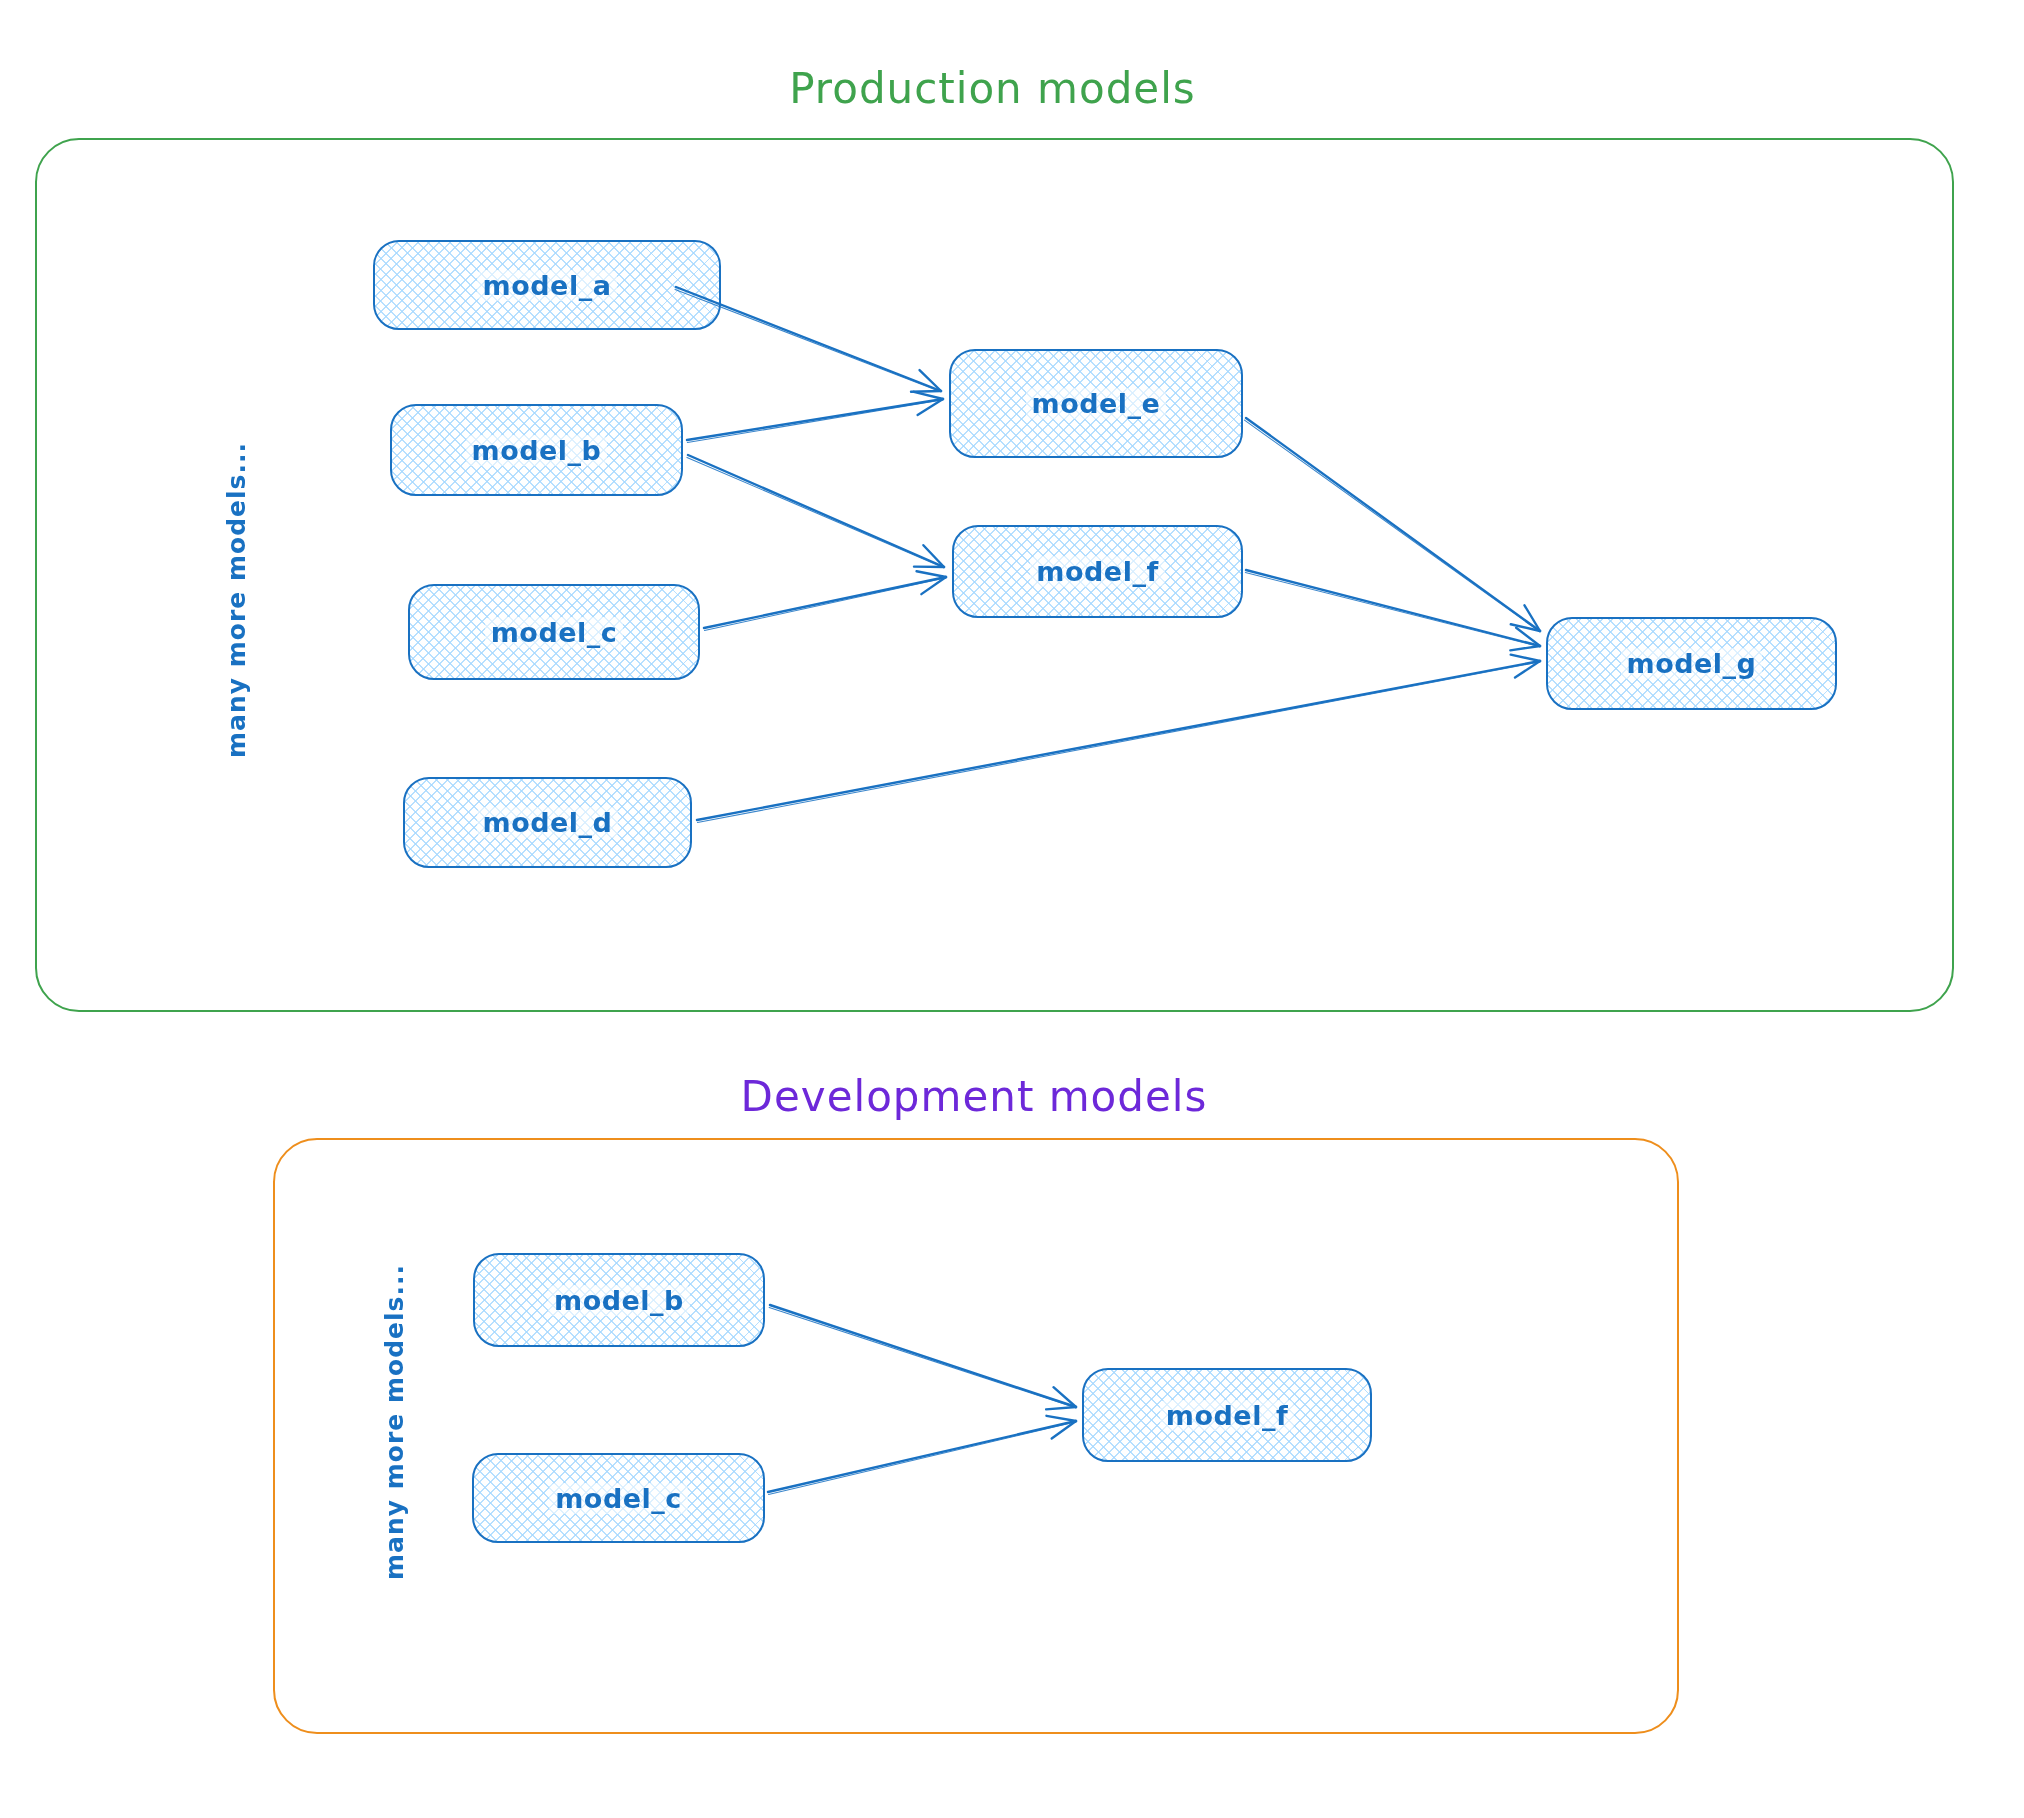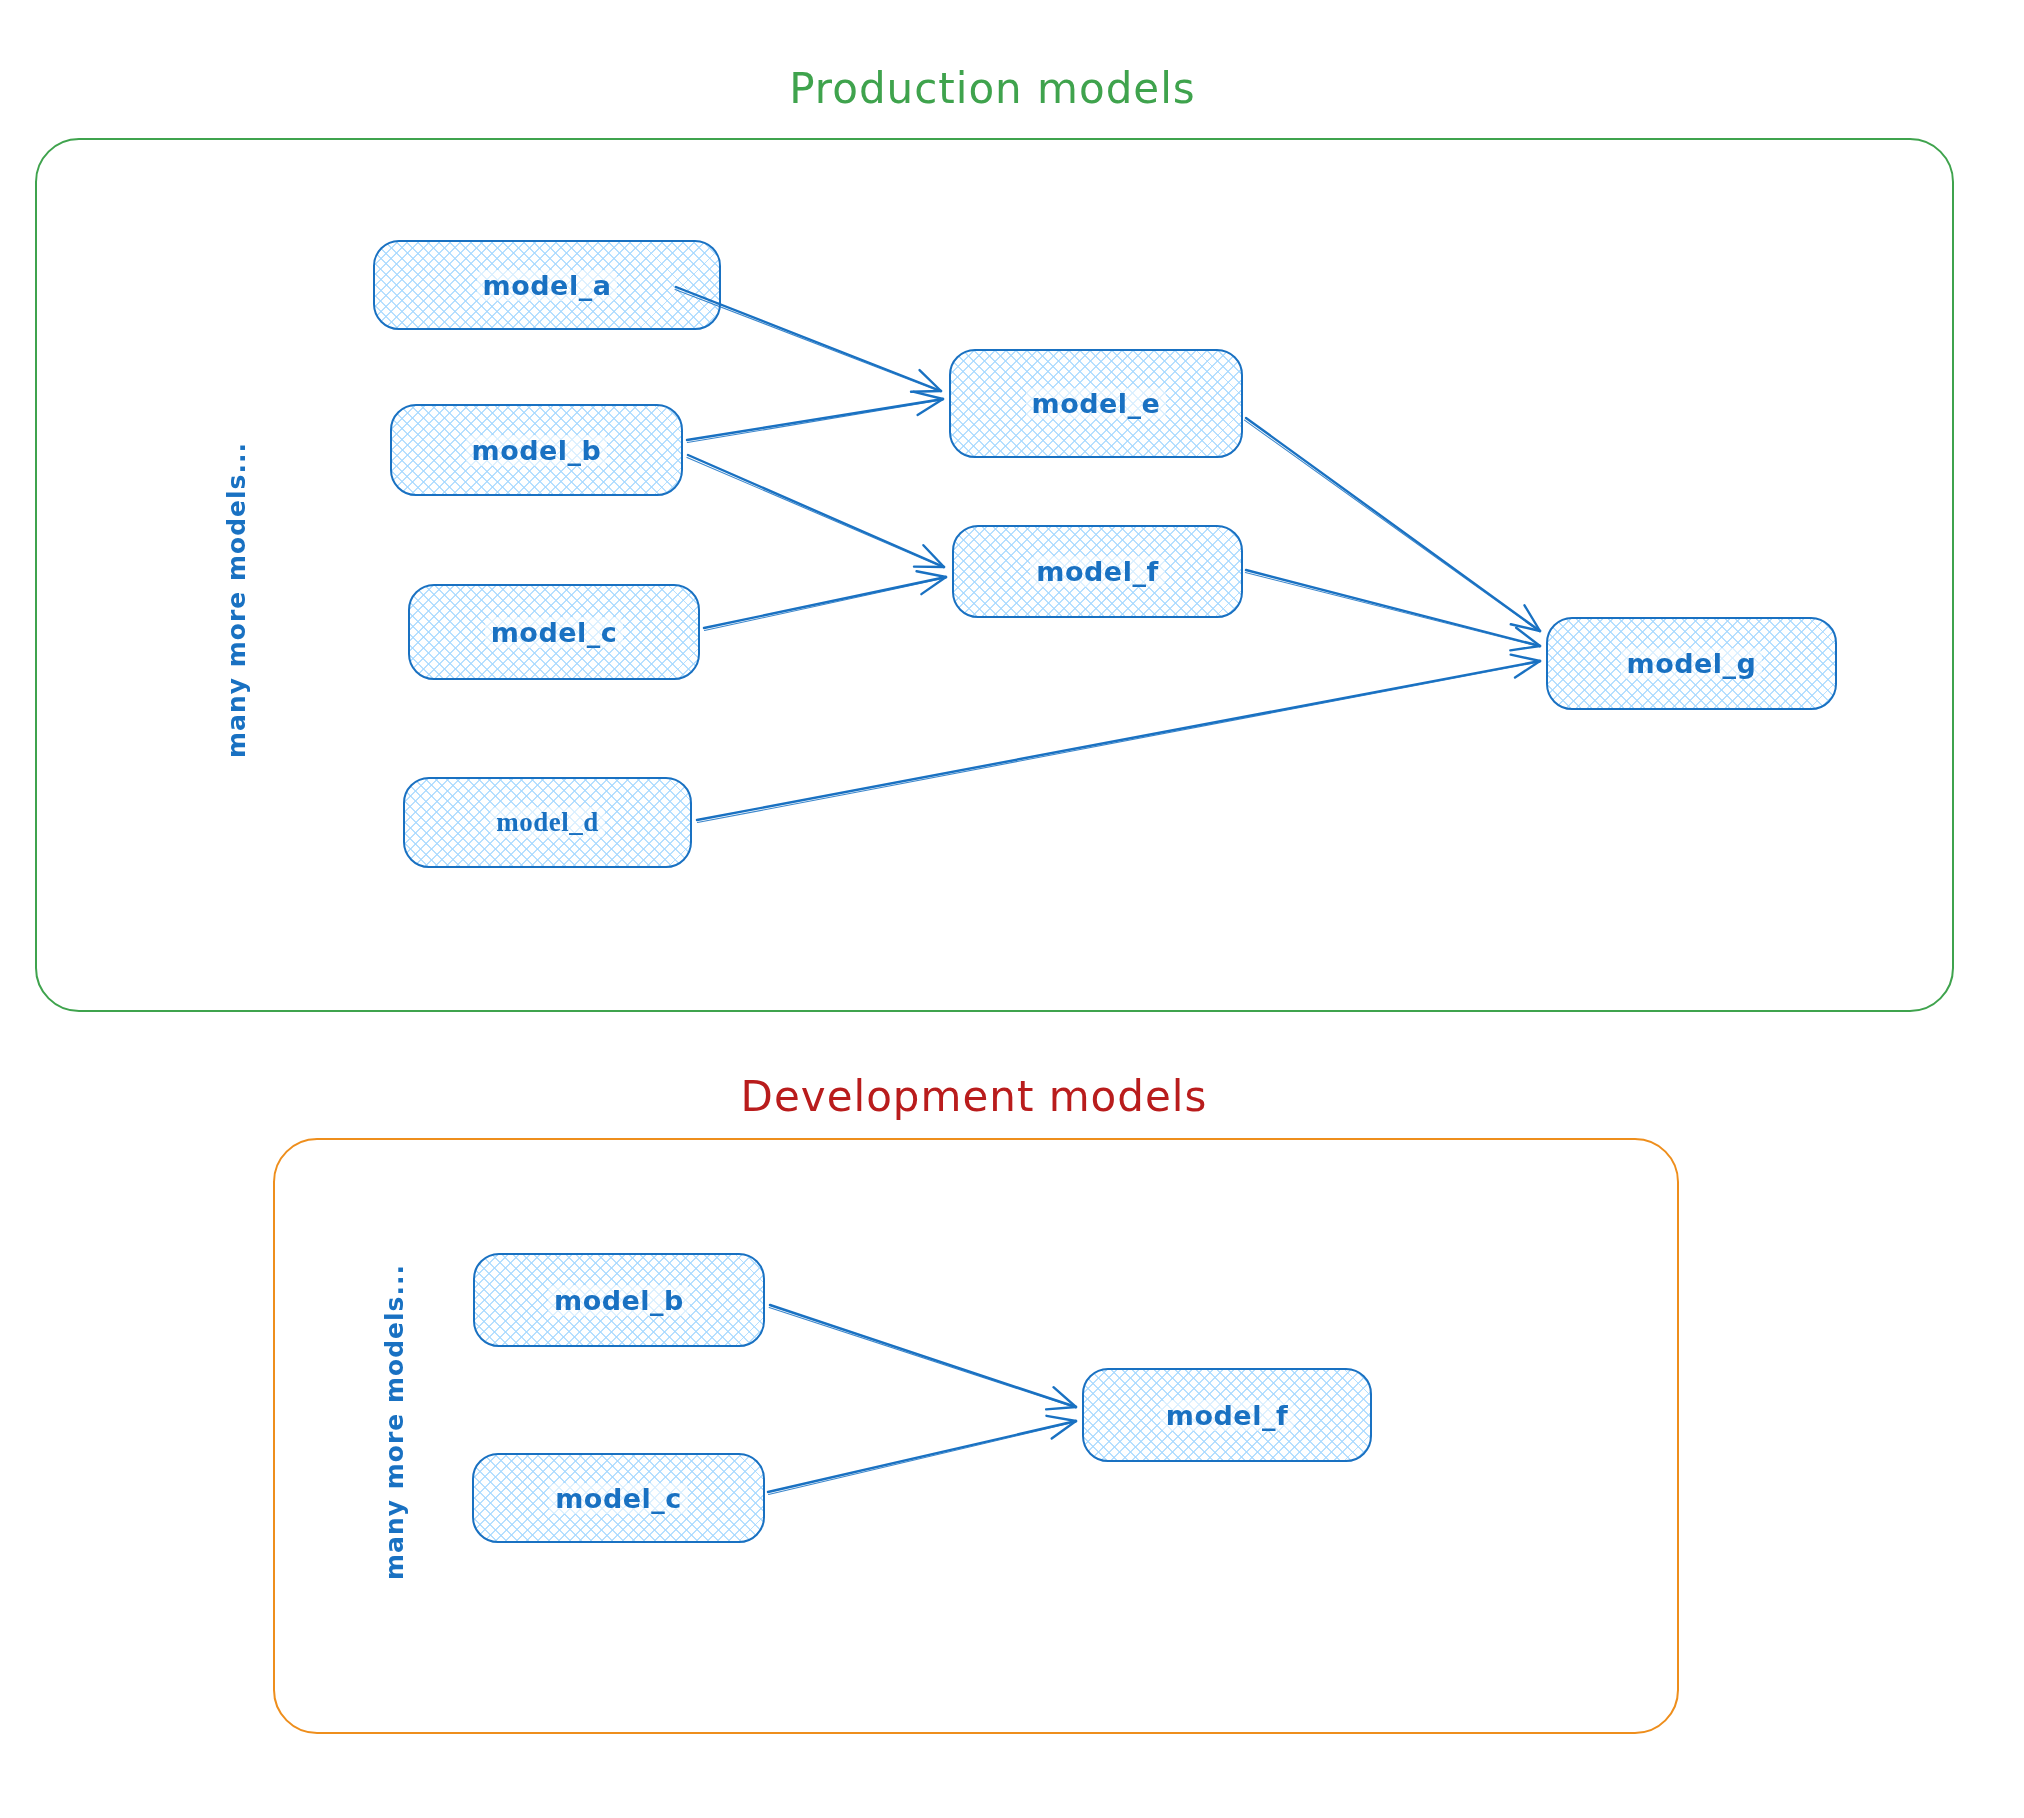--- a/index.html
+++ b/index.html
@@ -39,36 +39,36 @@
   #arrow-layer{position:absolute;left:0;top:0;pointer-events:none;}
   #arrow-layer g{pointer-events:all;}
 </style>
 </head>
 <body>
 
 <div class="frame" style="left: 35px; top: 138px; width: 1915px; height: 870px; border-color: rgb(63, 163, 77);"></div>
 <div class="frame" style="left: 273px; top: 1138px; width: 1402px; height: 592px; border-color: rgb(238, 142, 28);"></div>
 
 <div class="section-title" style="left: 35px; width: 1915px; top: 64px; color: rgb(63, 163, 77);">Production models</div>
-<div class="section-title" style="left: 273px; width: 1402px; top: 1072px; color: #b91c1c;">Development models</div>
+<div class="section-title" style="left: 273px; width: 1402px; top: 1072px; color: #6d28d9;">Development models</div>
 
 <div class="side-label" style="left: 222px; top: 475px; height: 250px;">many more models...</div>
 <div class="side-label" style="left: 380px; top: 1298px; height: 248px;">many more models...</div>
 
 <div>
     <div class="node" style="left: 373px; top: 240px; width: 348px; height: 90px;">
       <span class="node-label">model_a</span>
     </div>
     <div class="node" style="left: 390px; top: 404px; width: 293px; height: 92px;">
       <span class="node-label">model_b</span>
     </div>
     <div class="node" style="left: 408px; top: 584px; width: 292px; height: 96px;">
       <span class="node-label">model_c</span>
     </div>
-    <div class="node" style="left: 403px; top: 777px; width: 289px; height: 91px; font-family: Liberation Serif, serif;">
+    <div class="node" style="left: 403px; top: 777px; width: 289px; height: 91px;">
       <span class="node-label">model_d</span>
     </div>
     <div class="node" style="left: 949px; top: 349px; width: 294px; height: 109px;">
       <span class="node-label">model_e</span>
     </div>
     <div class="node" style="left: 952px; top: 525px; width: 291px; height: 93px;">
       <span class="node-label">model_f</span>
     </div>
     <div class="node" style="left: 1546px; top: 605px; width: 291px; height: 93px; margin-top: 12px;">
       <span class="node-label">model_g</span>

